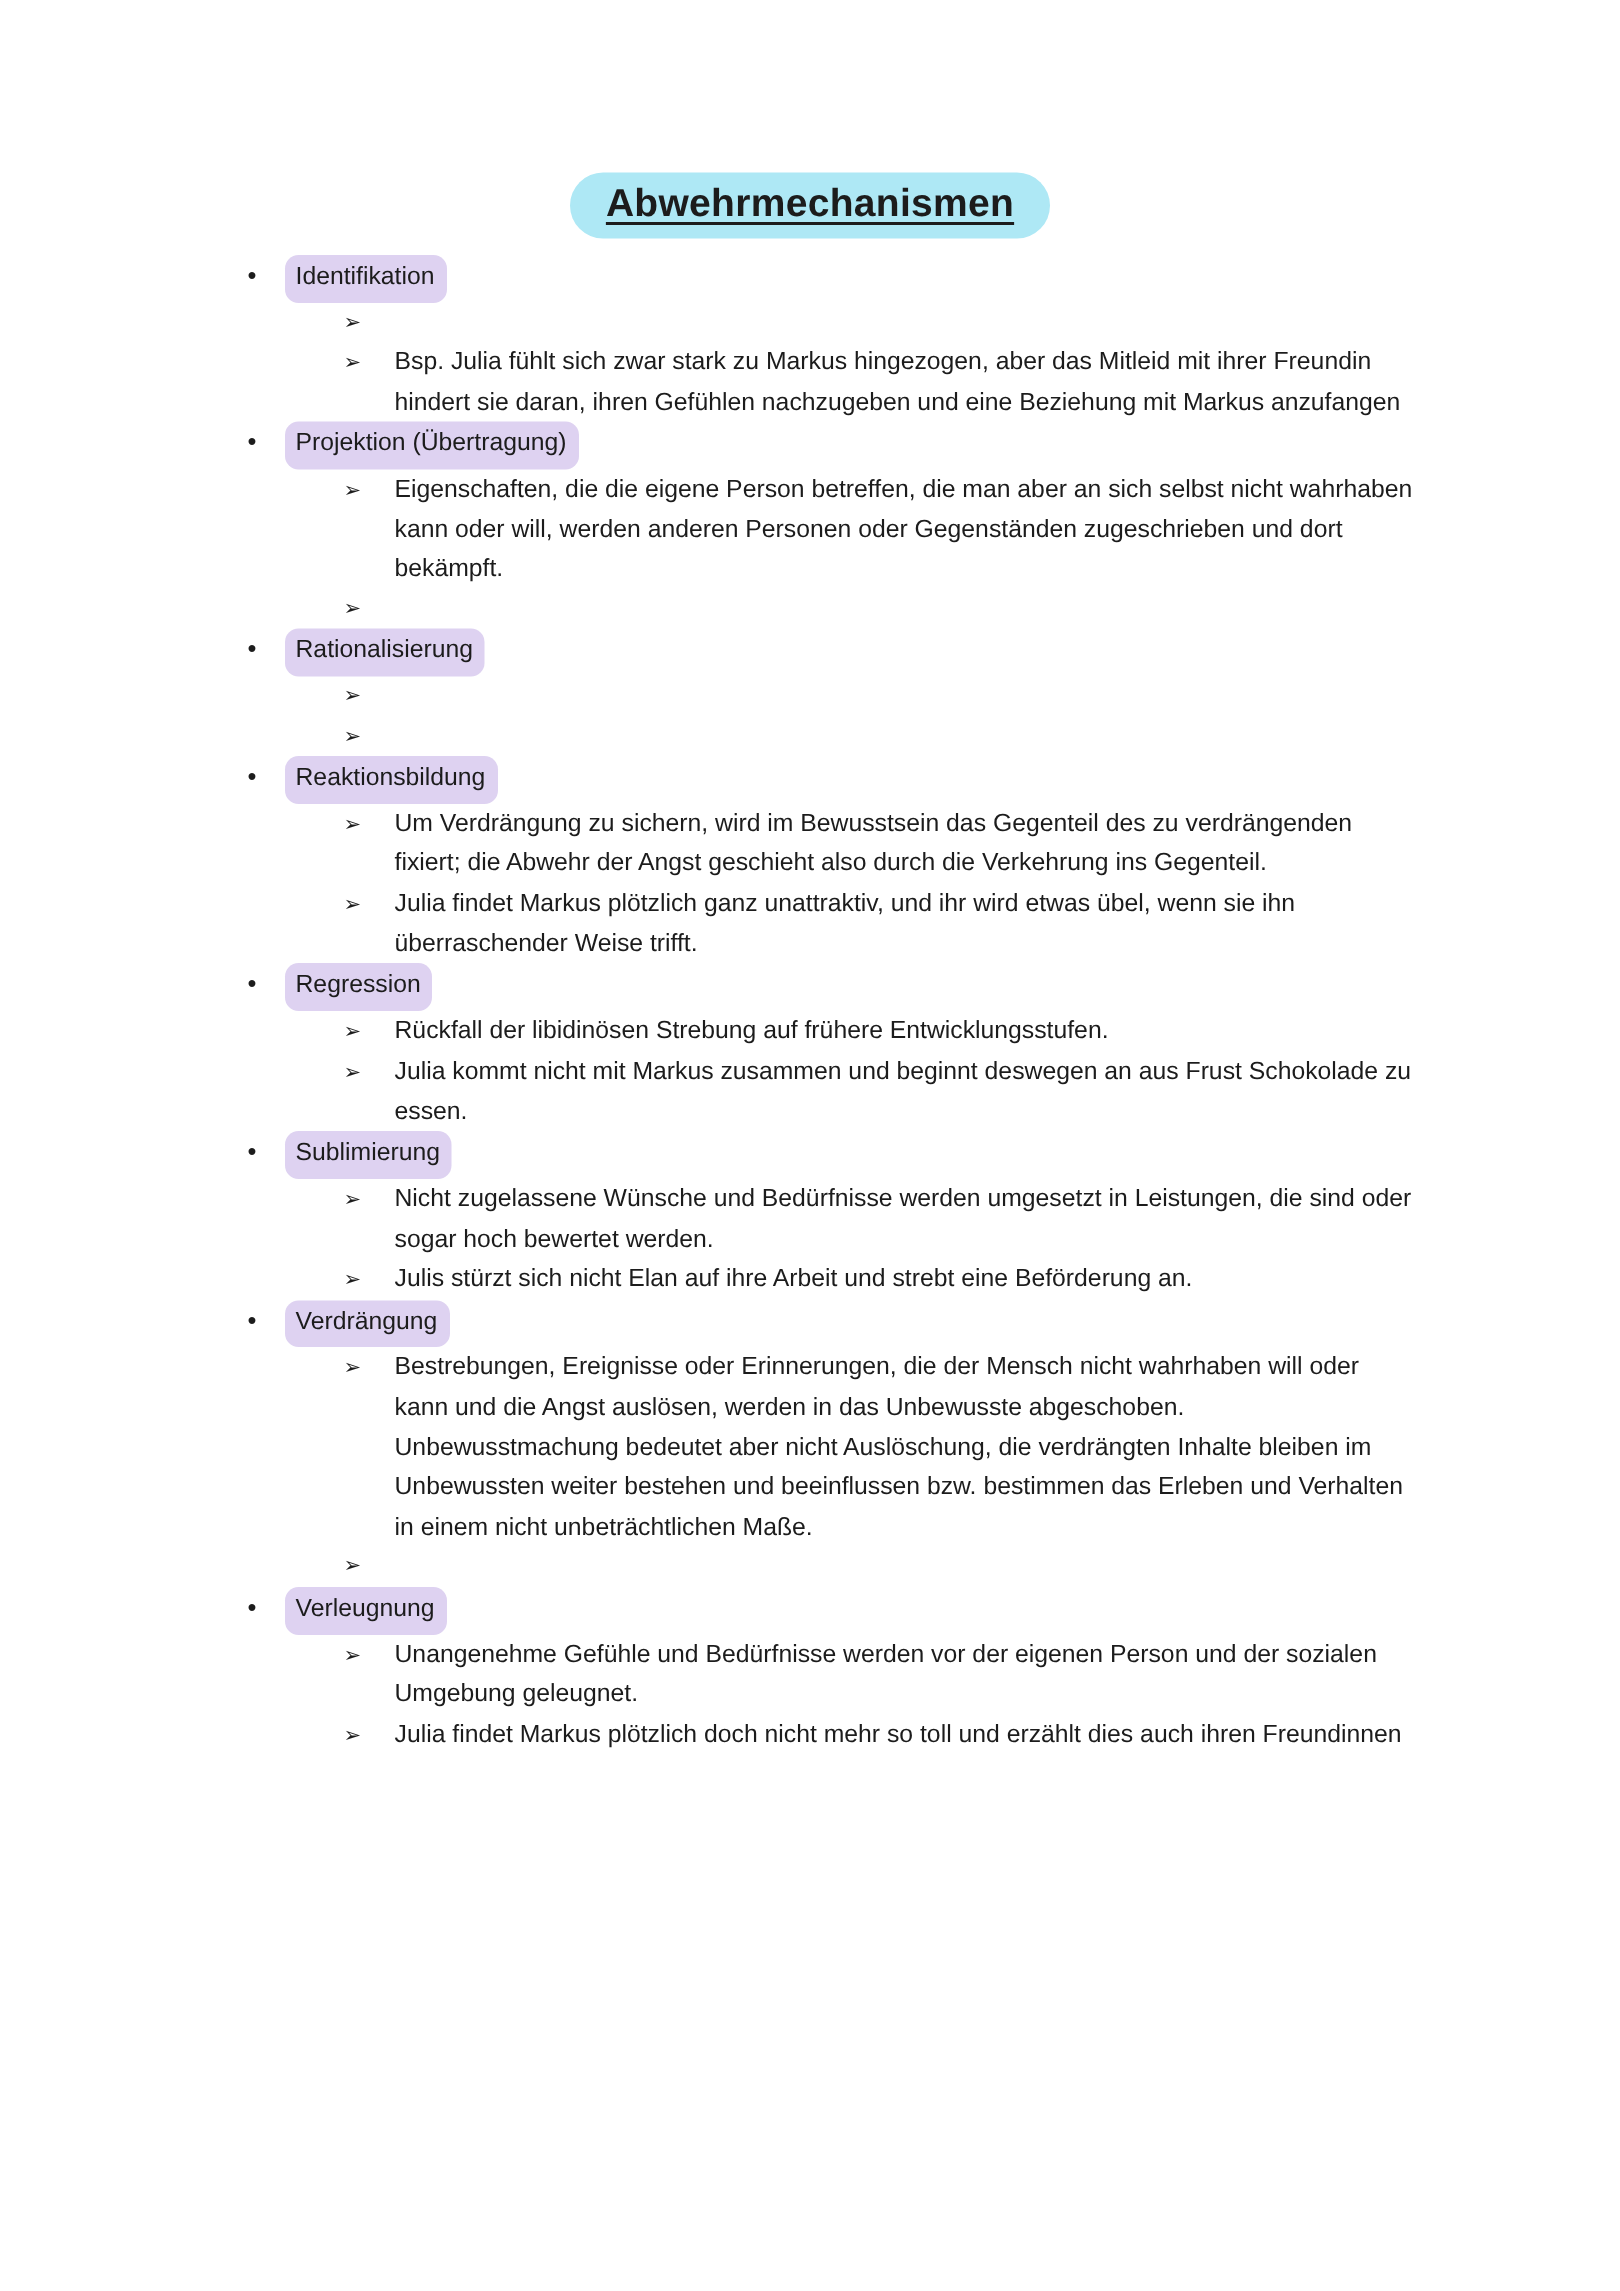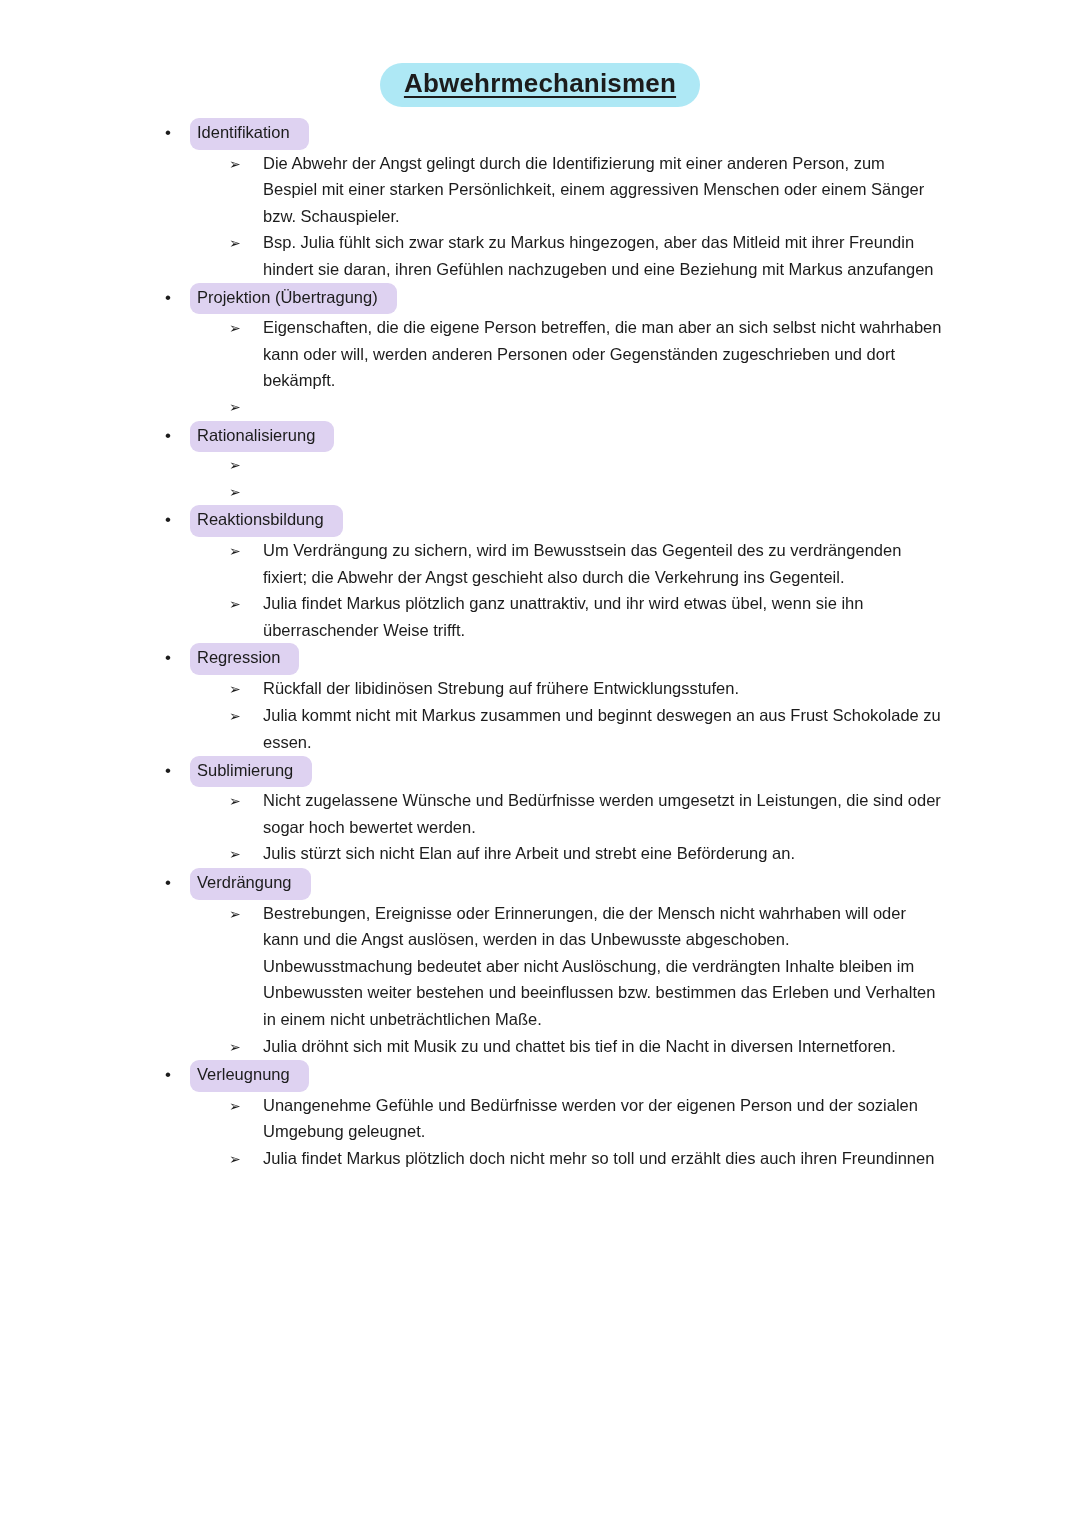--- a/index.html
+++ b/index.html
@@ -6,21 +6,21 @@
   .page {
     position: relative;
     width: 1080px;
     height: 1527px;
     background: #ffffff;
     overflow: hidden;
     font-family: "Liberation Sans", "DejaVu Sans", sans-serif;
     color: #1c1c1c;
   }
   .title-row {
-    padding-top: 63px;
+    padding-top: 115px;
     text-align: center;
   }
   .title-hl {
     display: inline-block;
     background: var(--hl-title, #aee8f5);
     border-radius: 22px;
     padding: 5px 24px 8px 24px;
   }
   .title-text {
     font-weight: bold;
@@ -40,21 +40,21 @@
     line-height: 26.6px;
   }
   .bullet {
     flex: none;
     width: 32px;
     font-size: 17px;
   }
   .section-label-hl {
     background: var(--hl-section, #ded2f1);
     border-radius: 9px;
-    padding: 1px 19px 3px 7px;
+    padding: 1px 8px 3px 7px;
     margin-left: -7px;
   }
   .section-label {
     font-size: 16.5px;
   }
   .point {
     display: flex;
     align-items: baseline;
     padding-left: 229px;
     line-height: 26.6px;
@@ -84,21 +84,20 @@
   <div class="section">
     <div class="section-header">
       <span class="bullet">•</span>
       <span class="section-label-hl">
         <span class="section-label">Identifikation</span>
       </span>
     </div>
     <div class="points">
   <div class="point">
     <span class="arrow">➢</span>
-    <span class="point-text">Die Abwehr der Angst gelingt durch die Identifizierung mit einer anderen Person, zum Bespiel mit einer starken Persönlichkeit, einem aggressiven Menschen oder einem Sänger bzw. Schauspieler.</span>
   </div>
 
   <div class="point">
     <span class="arrow">➢</span>
     <span class="point-text">Bsp. Julia fühlt sich zwar stark zu Markus hingezogen, aber das Mitleid mit ihrer Freundin hindert sie daran, ihren Gefühlen nachzugeben und eine Beziehung mit Markus anzufangen</span>
   </div>
 </div>
   </div>
 
   <div class="section">
@@ -206,21 +205,20 @@
       </span>
     </div>
     <div class="points">
   <div class="point">
     <span class="arrow">➢</span>
     <span class="point-text">Bestrebungen, Ereignisse oder Erinnerungen, die der Mensch nicht wahrhaben will oder kann und die Angst auslösen, werden in das Unbewusste abgeschoben. Unbewusstmachung bedeutet aber nicht Auslöschung, die verdrängten Inhalte bleiben im Unbewussten weiter bestehen und beeinflussen bzw. bestimmen das Erleben und Verhalten in einem nicht unbeträchtlichen Maße.</span>
   </div>
 
   <div class="point">
     <span class="arrow">➢</span>
-    <span class="point-text">Julia dröhnt sich mit Musik zu und chattet bis tief in die Nacht in diversen Internetforen.</span>
   </div>
 </div>
   </div>
 
   <div class="section">
     <div class="section-header">
       <span class="bullet">•</span>
       <span class="section-label-hl">
         <span class="section-label">Verleugnung</span>
       </span>

